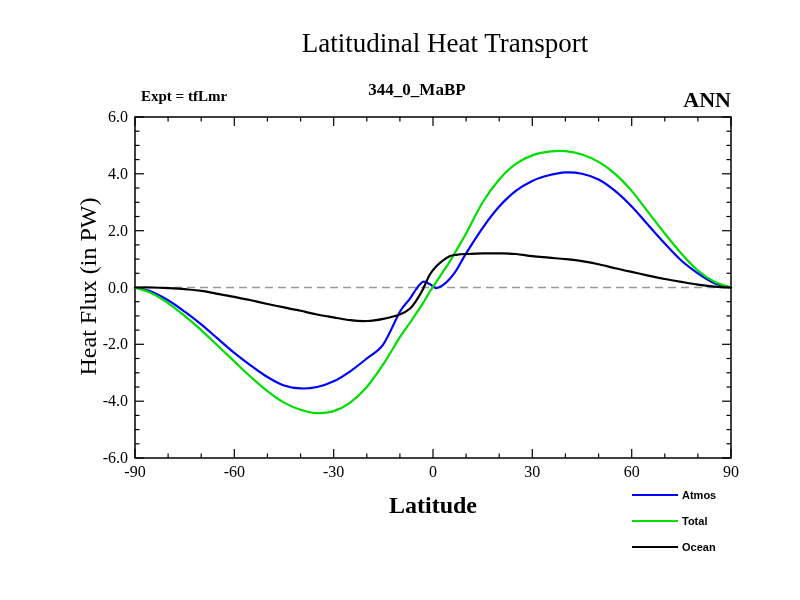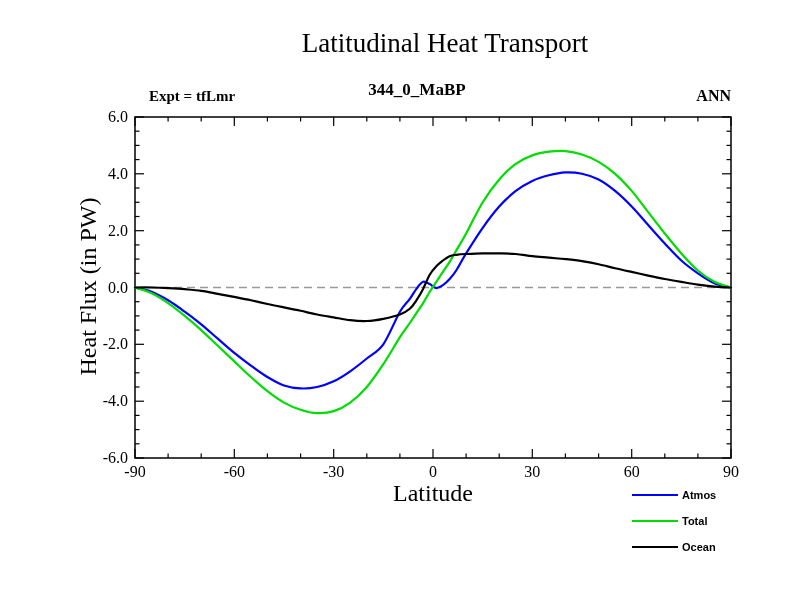--- a/index.html
+++ b/index.html
@@ -2,25 +2,25 @@
 <html><head>
 <meta charset="utf-8">
 <style>
   html,body{margin:0;padding:0;background:#fff;}
   .canvas{position:relative;width:800px;height:600px;background:#ffffff;overflow:hidden;
           font-family:"Liberation Serif", serif;color:#000;}
   .abs{position:absolute;white-space:nowrap;}
   .title{left:445px;top:28px;transform:translateX(-50%);font-size:27px;}
   .subtitle{left:417px;top:61px;transform:translateX(-50%);font-size:19px;}
   .subsub{left:417px;top:80px;transform:translateX(-50%);font-size:17px;font-weight:bold;}
-  .expt{left:149px;top:88px;font-size:15px;font-weight:bold;}
-  .ann{right:69px;top:87px;font-size:16px;font-weight:bold;}
+  .expt{left:141px;top:88px;font-size:15px;font-weight:bold;}
+  .ann{right:69px;top:87px;font-size:22px;font-weight:bold;}
   .ylabel{left:-62px;top:273px;width:300px;text-align:center;font-size:24px;
           transform:rotate(-90deg);}
-  .xlabel{left:433px;top:480px;transform:translateX(-50%);font-size:24px;}
+  .xlabel{left:433px;top:492px;transform:translateX(-50%);font-size:24px;font-weight:bold;}
   svg{position:absolute;left:0;top:0;}
   svg text{font-family:"Liberation Serif", serif;}
   svg text.legend{font-family:"Liberation Sans", sans-serif;}
 </style>
 </head>
 <body>
 
 <div class="canvas">
   <div class="abs title">Latitudinal Heat Transport</div>
   <div class="abs subsub">344_0_MaBP</div>

